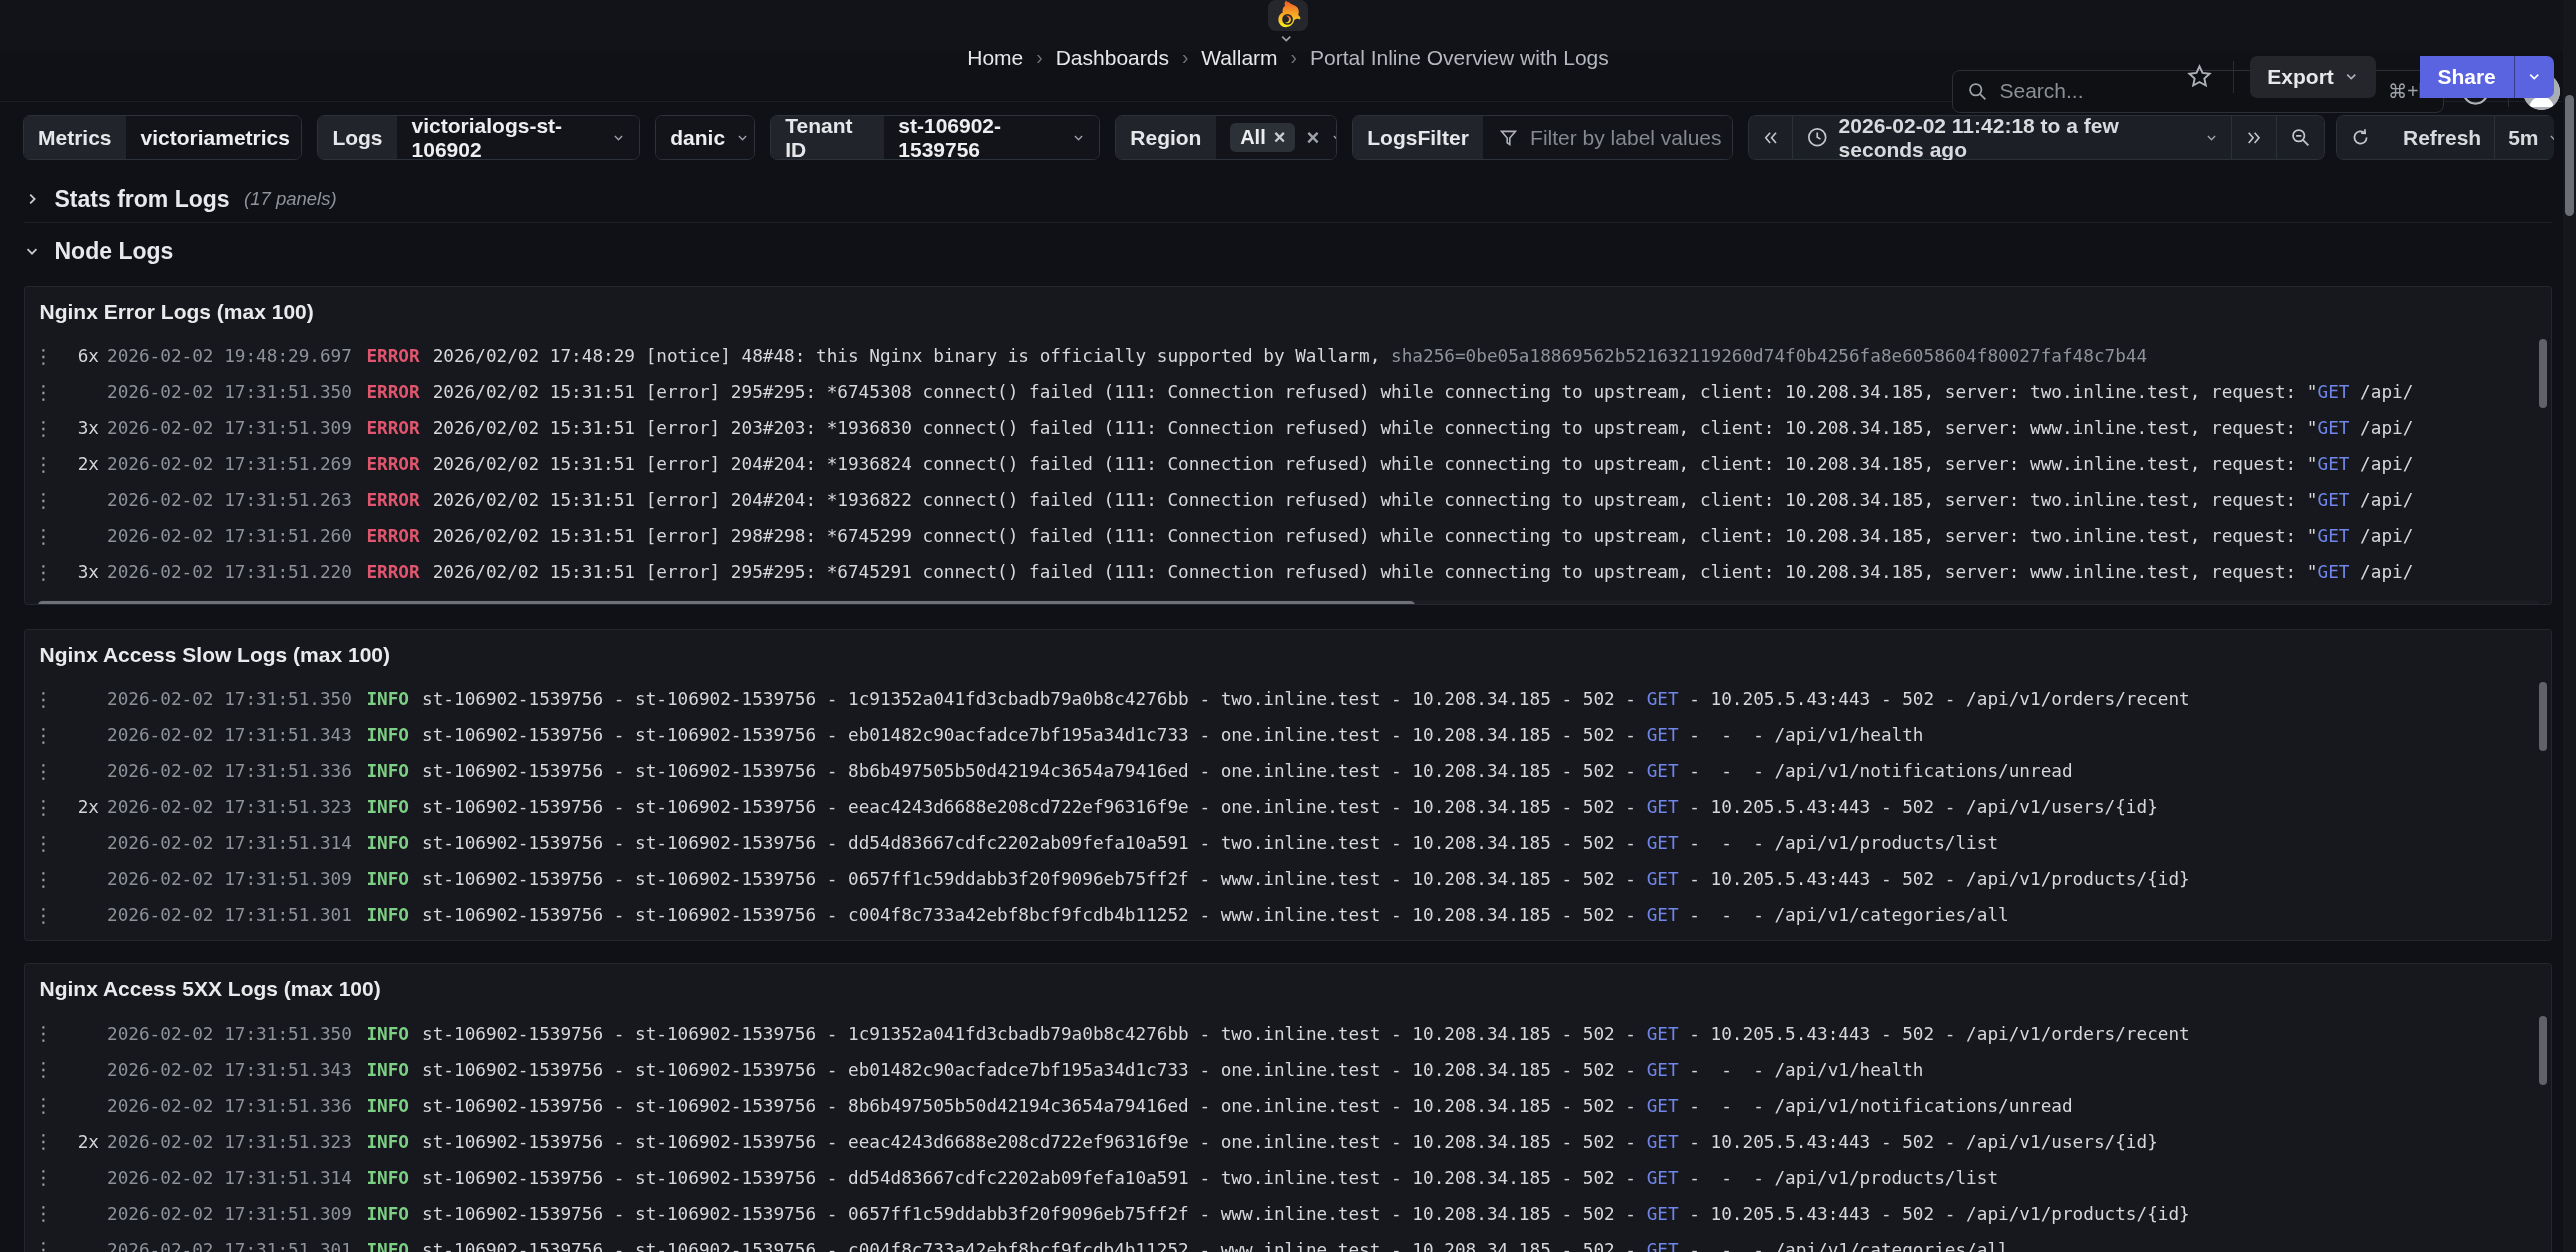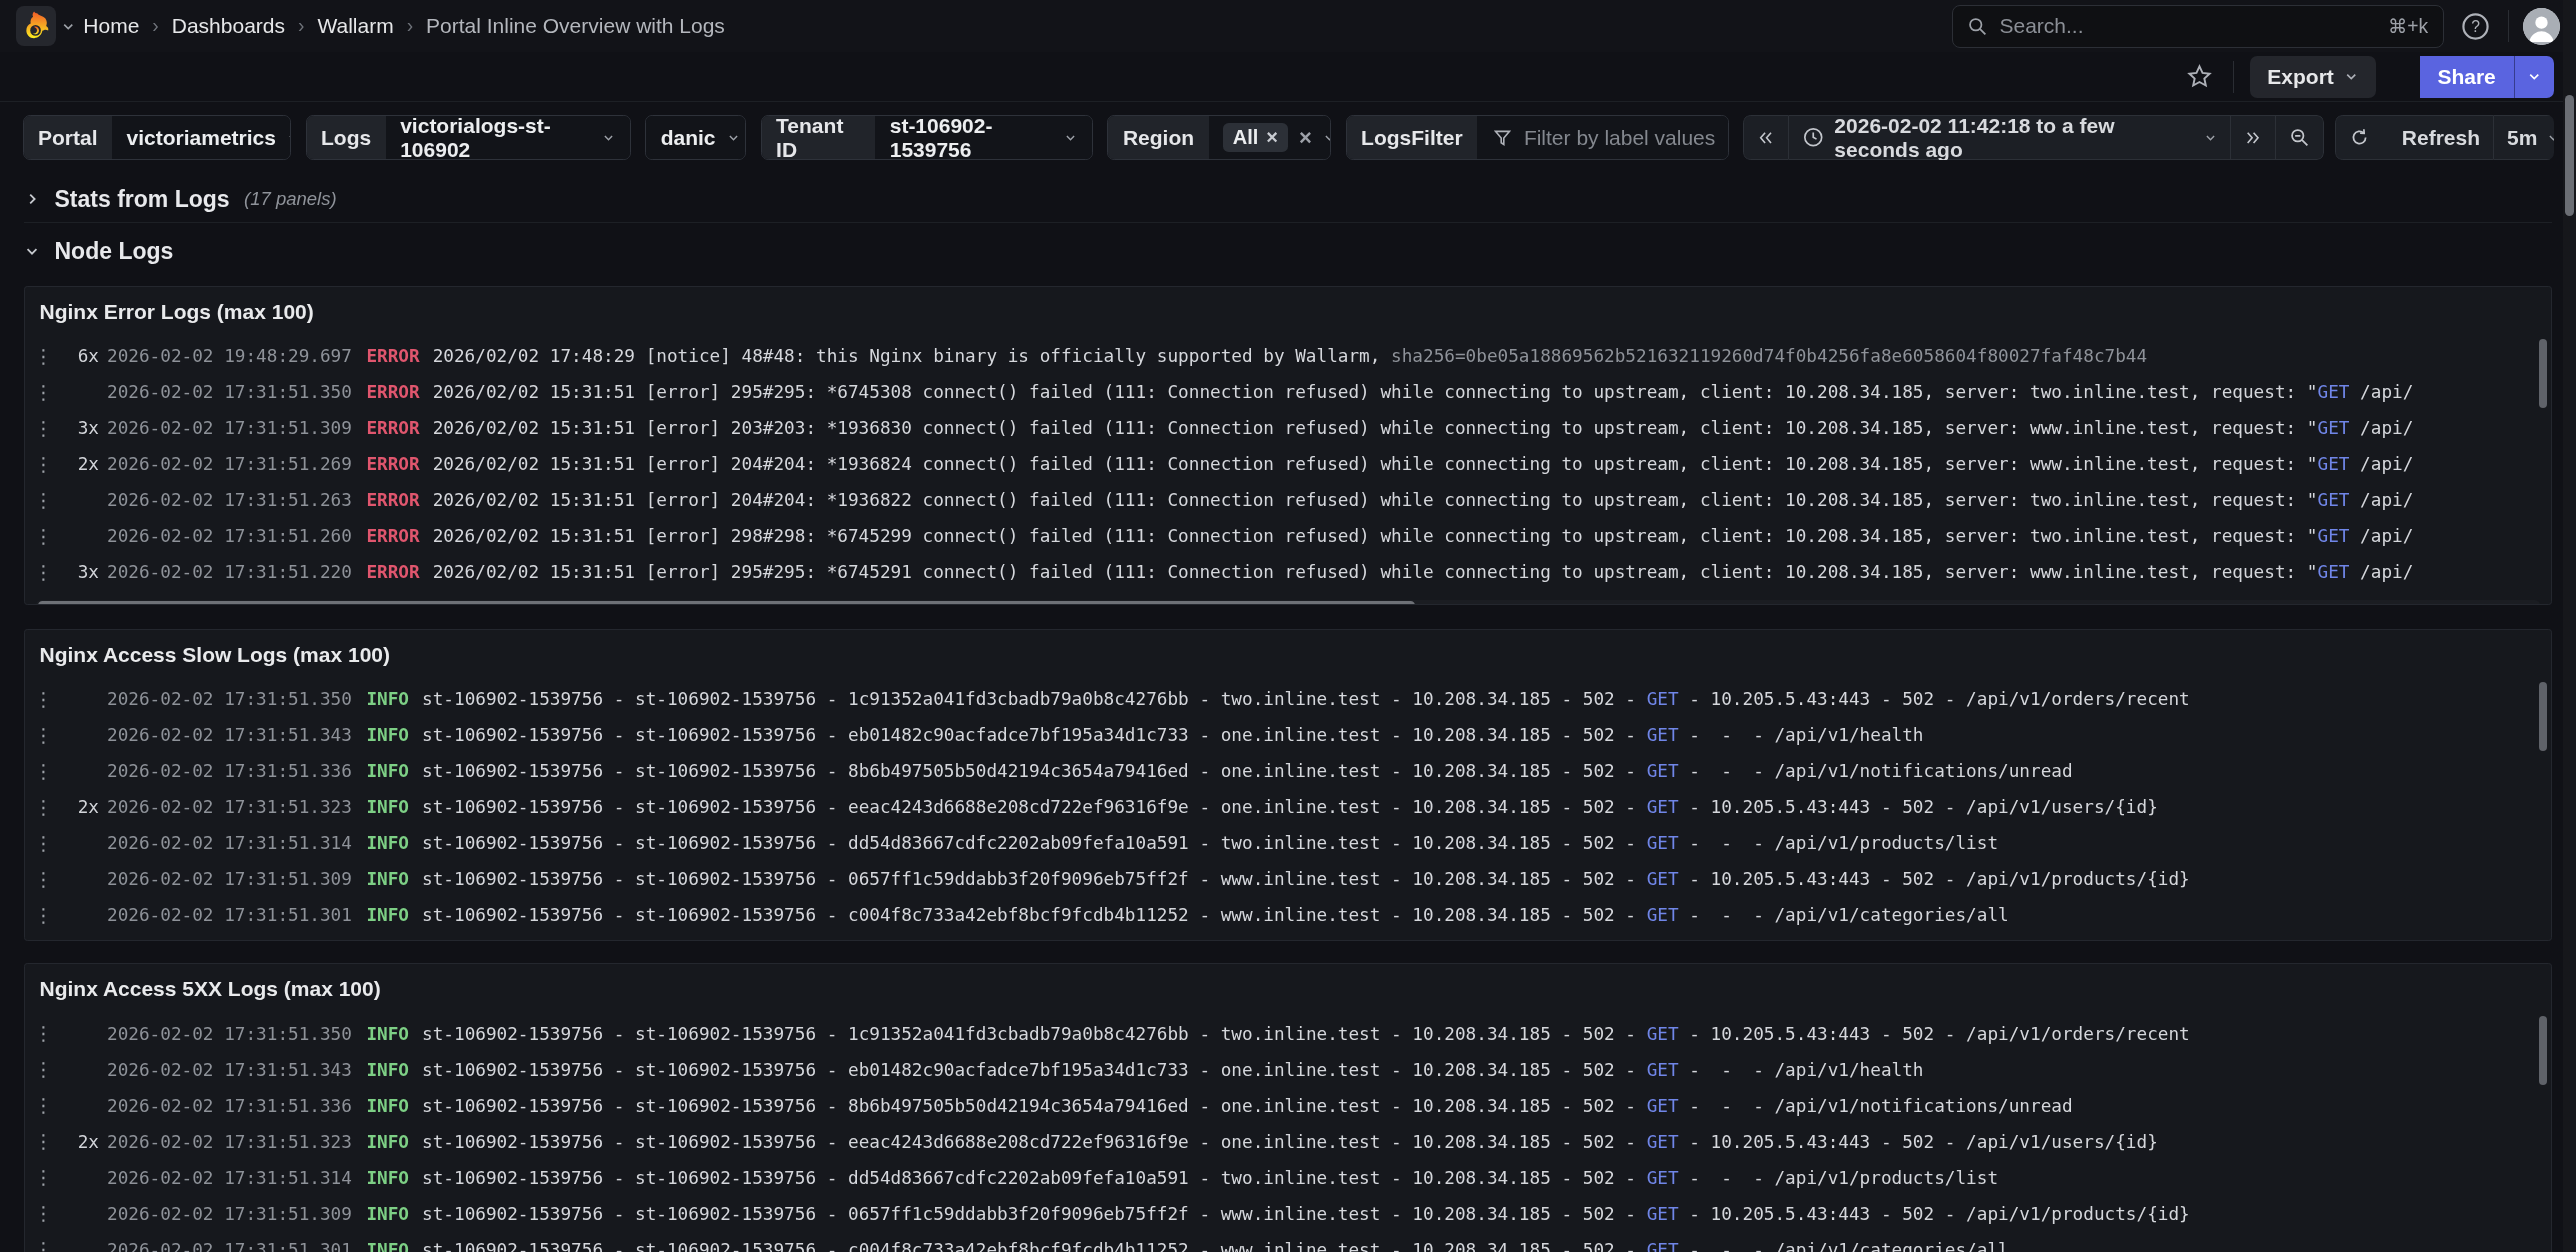--- a/index.html
+++ b/index.html
@@ -8,21 +8,21 @@
     --accent:#5a64e0; --error:#e0566e; --info:#7dcf85; --method:#7086e8;
     --log-text:#d5d7dc; --muted:#8e9299;
     --btn:#24262c; --input:#121419; --chip:#21242a;
   }
   *{box-sizing:border-box;margin:0;padding:0;}
   html,body{width:2576px;height:1253px;overflow:hidden;background:var(--bg);
     font-family:"Liberation Sans", sans-serif;color:var(--text);}
   .app{position:relative;width:2576px;height:1253px;}
 
   
-  .topbar{height:52px;display:flex;align-items:center;padding:0 16px;background:var(--topbar);}
+  .topbar{height:52px;display:flex;align-items:center;padding:0 16px;background:var(--topbar);flex-direction:column;}
   .logo-box{width:40px;height:40px;border-radius:8px;background:#25272d;display:flex;align-items:center;justify-content:center;}
   .logo-box svg{width:31px;height:31px;}
   .logo-chev{margin:0 8px 0 4.8px;color:var(--dim);}
   .crumbs{display:flex;align-items:center;gap:13px;font-size:21px;}
   .crumb{color:#e6e7e9;cursor:pointer;}
   .crumb.last{color:#b4b7bd;}
   .crumb-sep{color:#6f737a;font-size:19.3px;}
   .top-right{margin-left:auto;display:flex;align-items:center;gap:14.5px;}
   .searchbox{width:492px;height:43px;border:0.8px solid #2c2f36;background:#0f1013;border-radius:8px;
     display:flex;align-items:center;gap:11.3px;padding:0 14.5px;color:var(--dim);}
@@ -185,21 +185,21 @@
         <svg width="14.5" height="14.5" viewBox="0 0 18 18">
             <polyline points="4,7 9,12 14,7" fill="none" stroke="#fff" stroke-width="2"></polyline>
           </svg>
       </div>
     </div>
   </div>
 
   <div class="filterbar">
 
     <div class="varbox">
-      <span class="lab">Portal</span>
+      <span class="lab">Metrics</span>
       <span class="val">
         <span>victoriametrics</span>
         <span class="chev">
             <svg width="13" height="13" viewBox="0 0 18 18">
               <polyline points="4,7 9,12 14,7" fill="none" stroke="currentColor" stroke-width="2"></polyline>
             </svg>
           </span>
       </span>
     </div>
 

